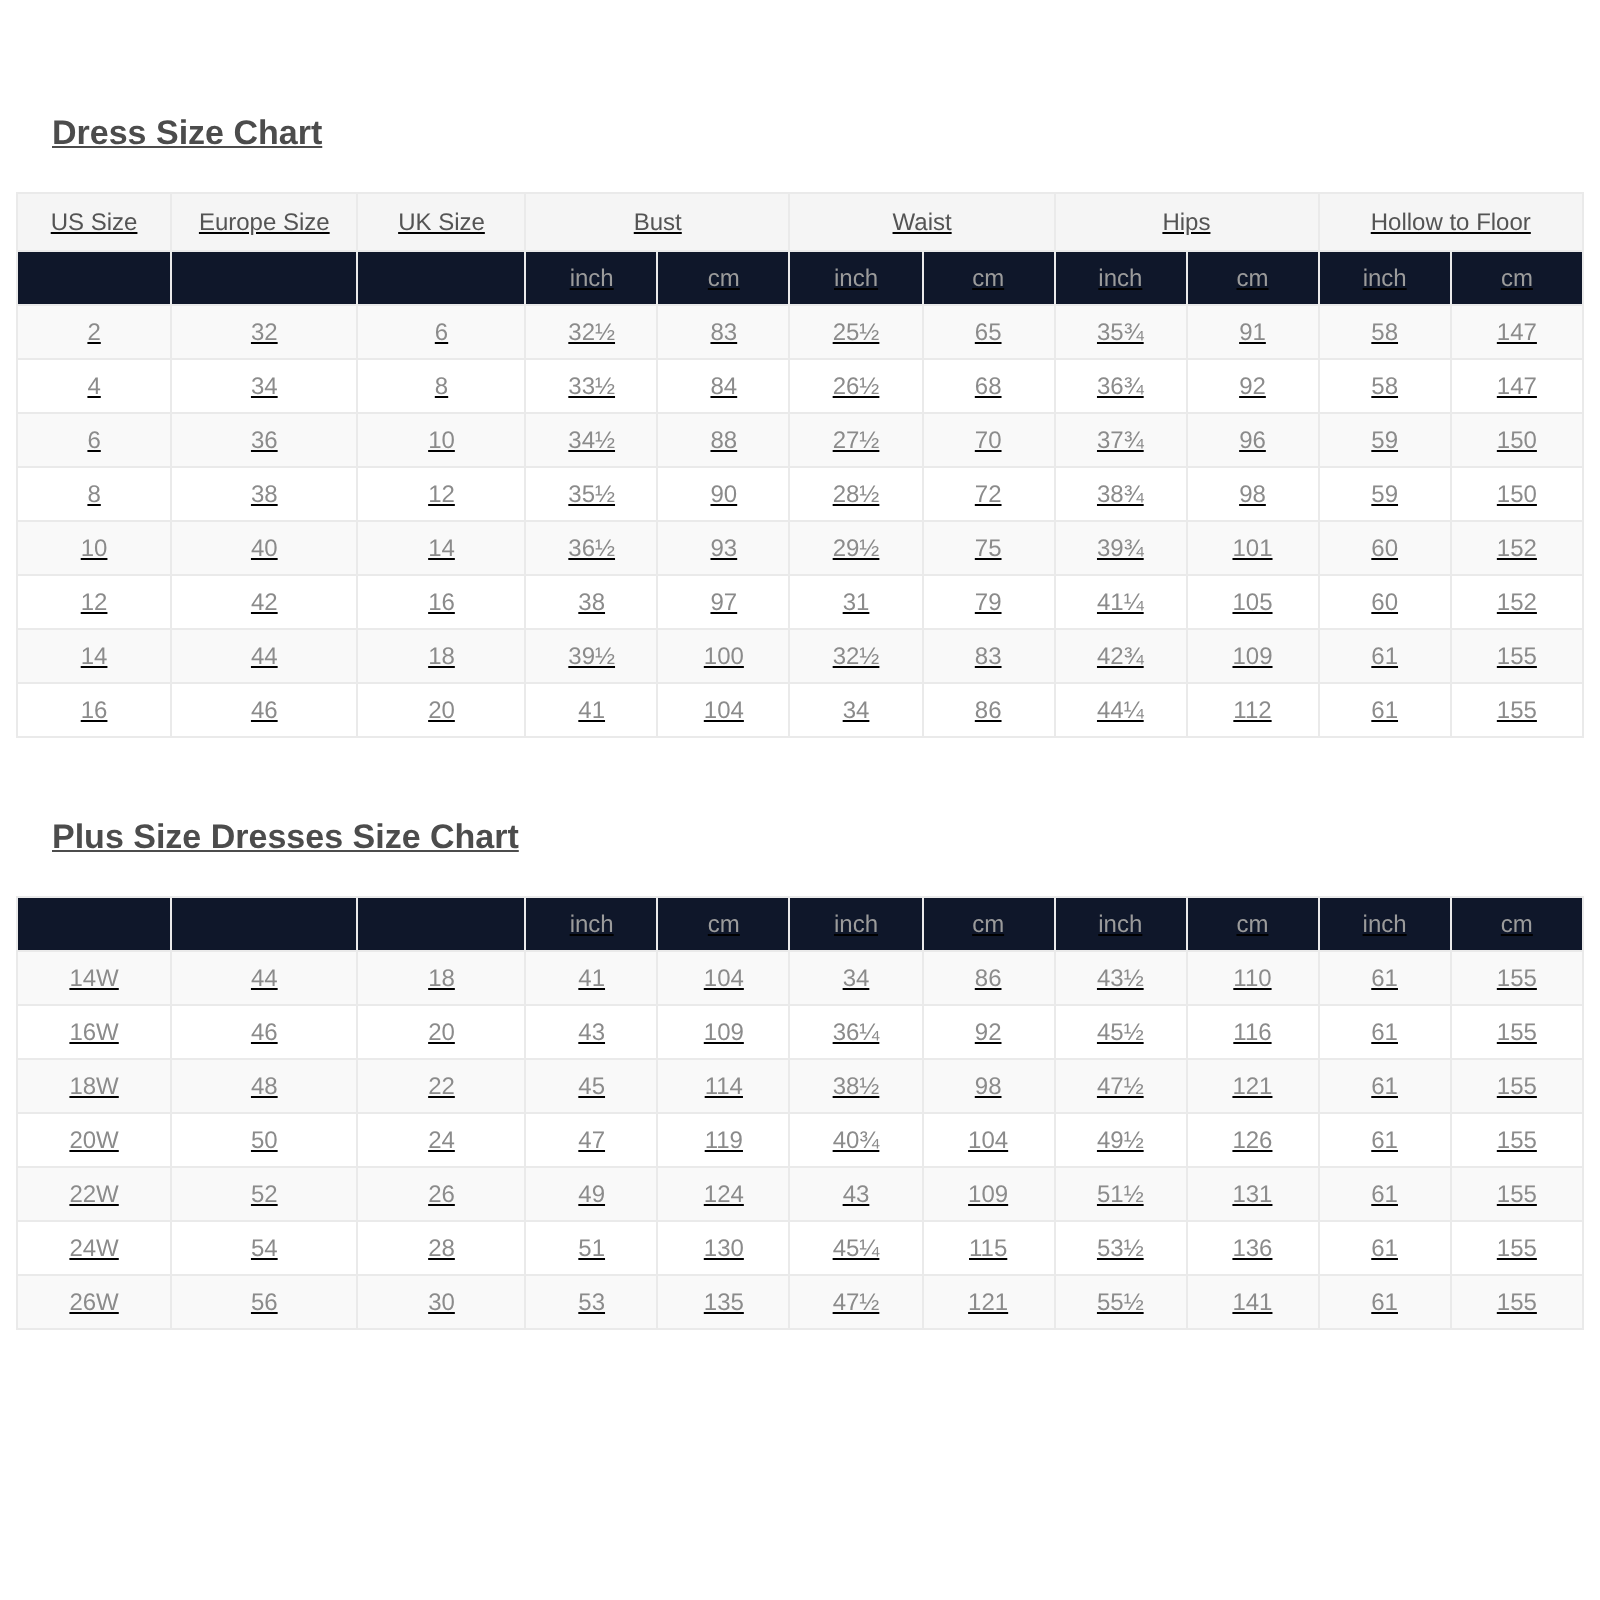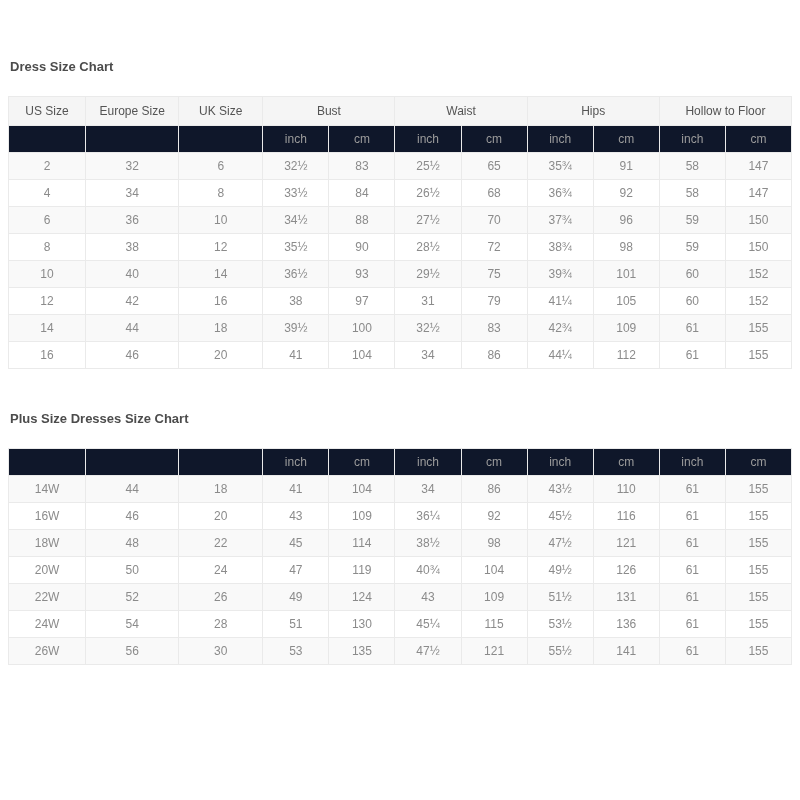--- a/index.html
+++ b/index.html
@@ -10,35 +10,37 @@
   body {
     width: 800px;
     height: 800px;
     font-family: "Liberation Sans", sans-serif;
     overflow: hidden;
   }
   .chart-section {
     margin: 0;
   }
   .chart-title {
-    font-size: 13px;
+    font-size: 17px;
     font-weight: bold;
     color: #4c4c4c;
-    margin: 0 0 0 10px;
+    margin: 0 0 0 26px;
     padding: 0;
     line-height: 20px;
+    text-decoration: underline;
   }
   .title-1 { padding-top: 57px; }
   .title-2 { padding-top: 40px; }
   table.size-table {
     width: 784px;
     margin: 19px 8px 0 8px;
     border-collapse: collapse;
     table-layout: fixed;
     font-size: 12px;
+    text-decoration: underline;
   }
   table.size-table th,
   table.size-table td {
     border: 1px solid #eaeaea;
     text-align: center;
     vertical-align: middle;
     padding: 0;
     font-weight: normal;
     height: 26px;
     overflow: hidden;

